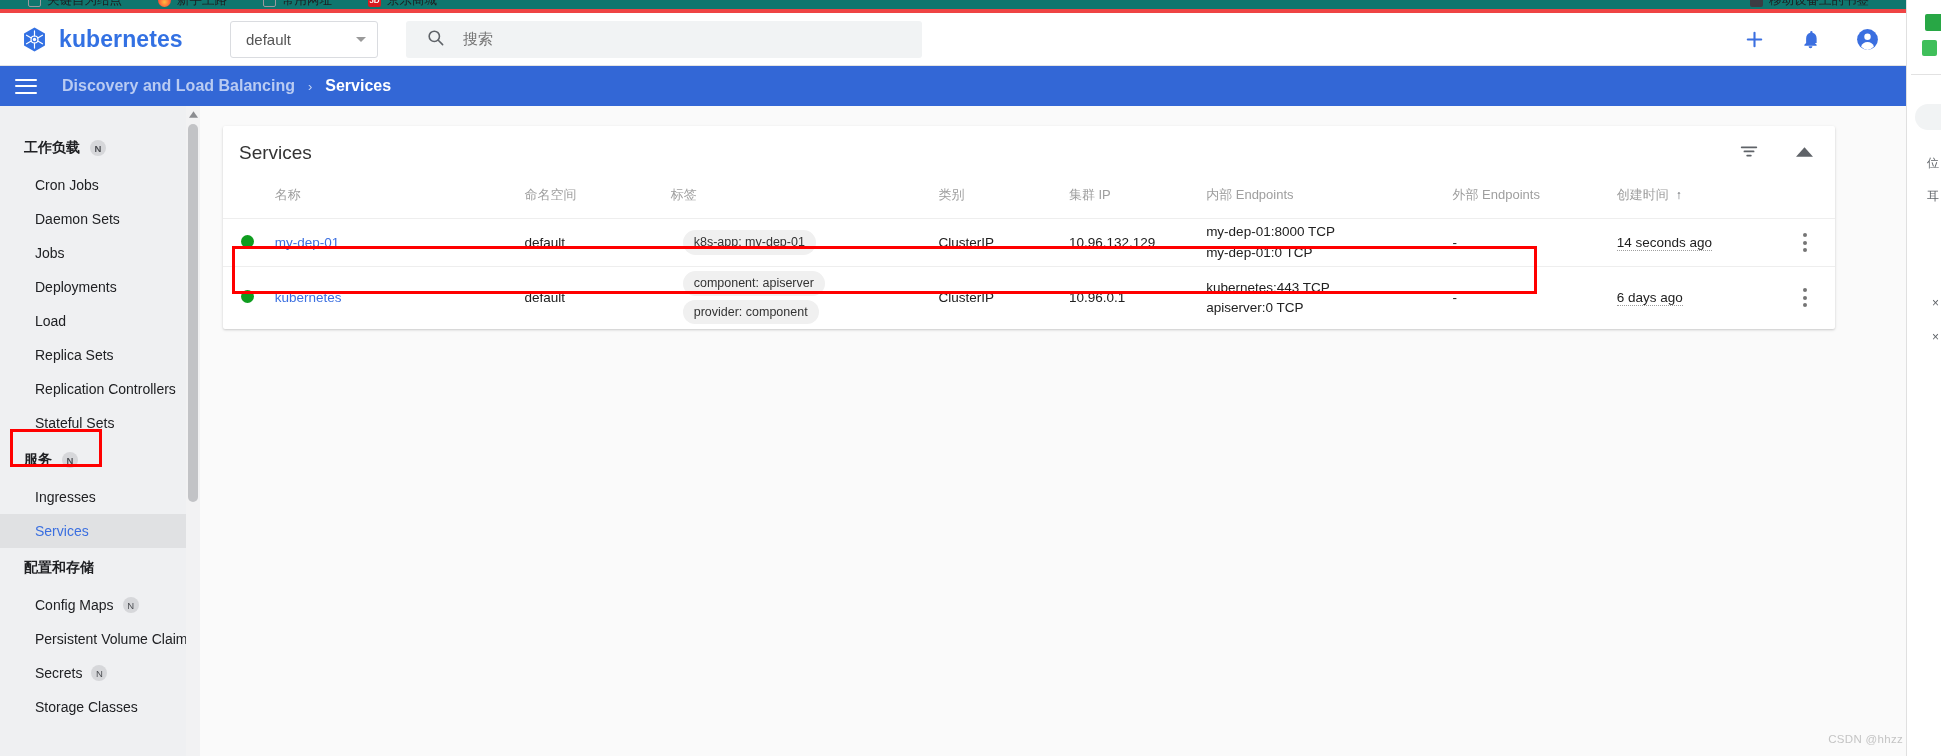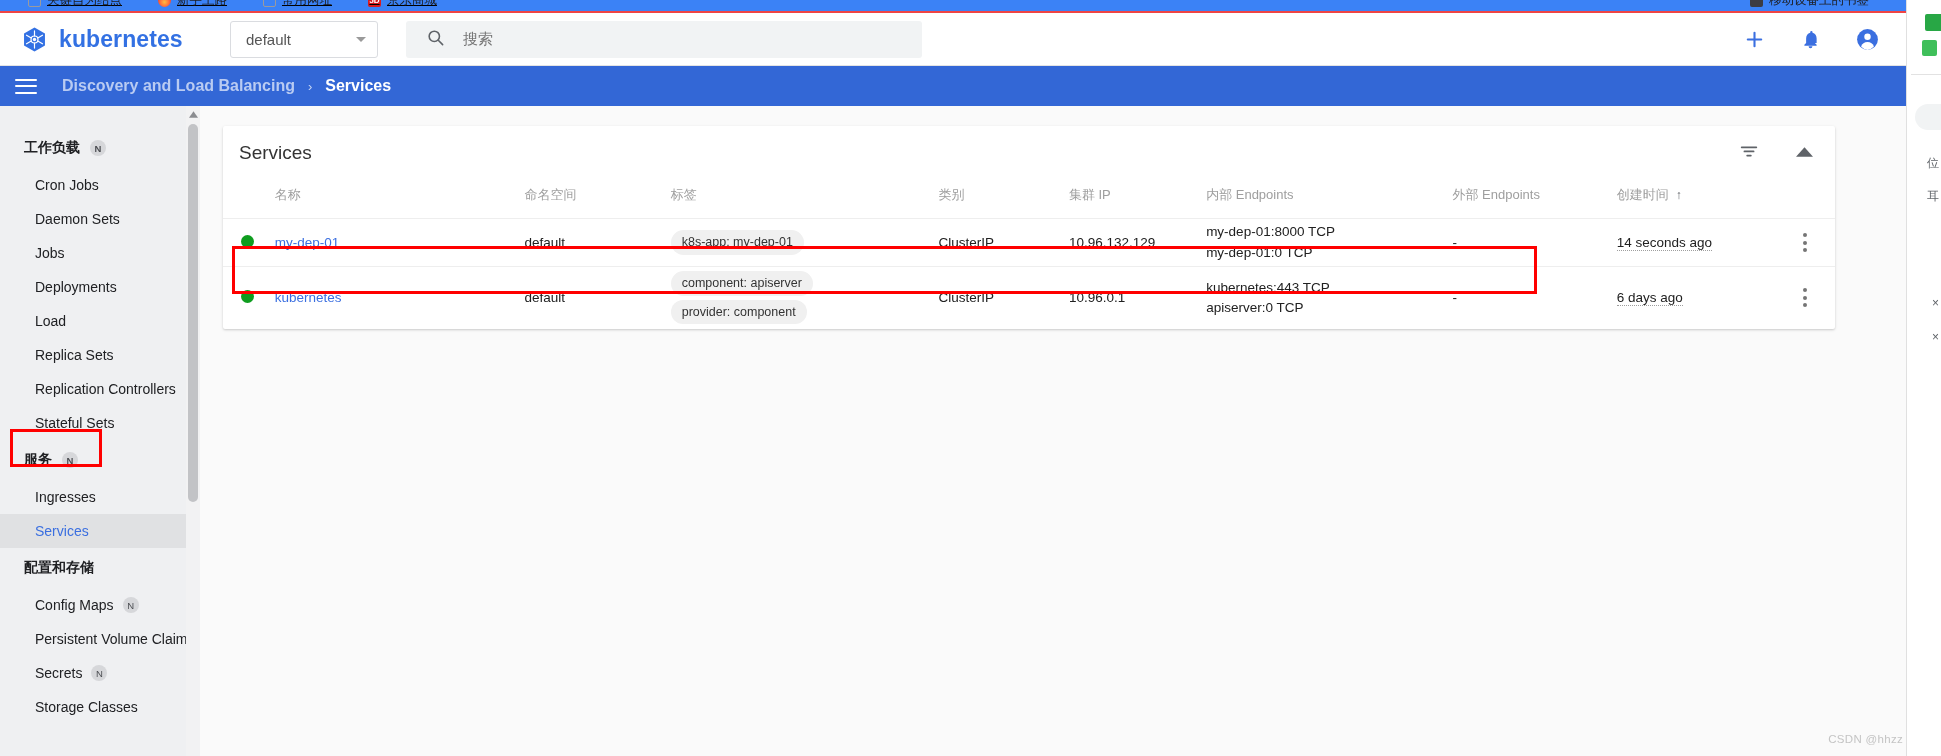--- a/index.html
+++ b/index.html
@@ -7,23 +7,22 @@
     width: 1941px; height: 756px;
     overflow: hidden;
     font-family: "Liberation Sans", "DejaVu Sans", sans-serif;
     background: #ffffff;
   }
   #app { position: relative; width: 1941px; height: 756px; background:#fff; }
 
   
   .bookmark-bar {
     position: absolute; top: 0; left: 0; width: 1941px; height: 13px;
-    background: #3b82f6; border-bottom: 2px solid #ef4444;
+    background: #0f766e; border-bottom: 4px solid #ef4444;
     overflow: hidden;
-    text-decoration: underline;
   }
   .bm-items { display:flex; align-items:center; gap:36px; padding-left:28px; height:26px; margin-top:-13px; }
   .bm-item { display:flex; align-items:center; gap:6px; font-size:12.5px; color:#1d1d1f; white-space:nowrap; }
   .bm-fav { width:13px; height:13px; border:1.4px solid #9a9a9e; border-radius:2px; flex:0 0 auto; }
   .bm-fav.fx { border:none; border-radius:50%; background:
       radial-gradient(circle at 50% 62%, #ffbd3f 0%, #ff7139 42%, #e53a3a 72%, #b5228d 100%); }
   .bm-fav.jd { border:none; border-radius:2px; background:#d91a1f; color:#fff; font-size:8px;
       display:flex; align-items:center; justify-content:center; font-weight:bold; }
   .bm-fav.dev { border:none; border-radius:2px; background:#3c3c43; }
   .bm-right { position:absolute; right:72px; top:-13px; height:26px; display:flex; align-items:center; gap:6px;
@@ -127,21 +126,21 @@
   .c-ip     { width:122px; }
   .c-iep    { width:219px; }
   .c-eep    { width:146px; }
   .c-time   { width:140px; }
   .c-menu   { width:54px; }
 
   .dot { width:13px; height:13px; border-radius:50%; background:#0f9d1f; display:inline-block; margin-left:18px; }
   .link { color:#3b6fe0; cursor:pointer; }
   .chip {
     display:inline-block; background:#f0f0f0; color:#333; border-radius:13px;
-    padding:5px 11px; font-size:12.5px; line-height:1.15; margin:2px 0; white-space:nowrap;
+    padding:5px 11px; font-size:12.5px; line-height:1.15; margin:2px 12px; white-space:nowrap;
   }
   .ep-line { line-height:1.5; white-space:nowrap; }
   .age { border-bottom:1px dotted #9e9e9e; cursor:default; white-space:nowrap; }
   .kebab { display:flex; flex-direction:column; gap:3.5px; align-items:center; cursor:pointer; }
   .kebab i { width:4px; height:4px; border-radius:50%; background:#757575; display:block; }
 
   
   .anno { position:absolute; border:3px solid #ff0000; pointer-events:none; z-index:40; }
   #anno-row  { left:232px; top:246px; width:1305px; height:48px; }
   #anno-side { left:10px;  top:429px; width:92px;   height:38px; }

